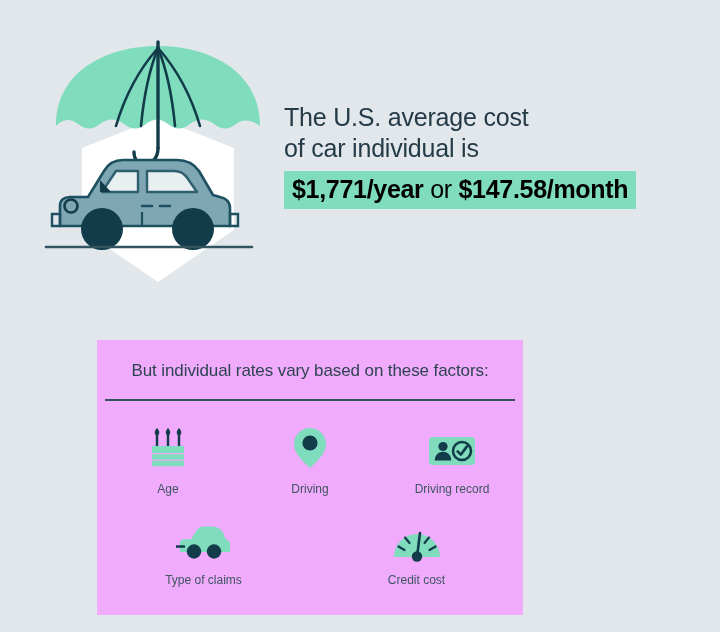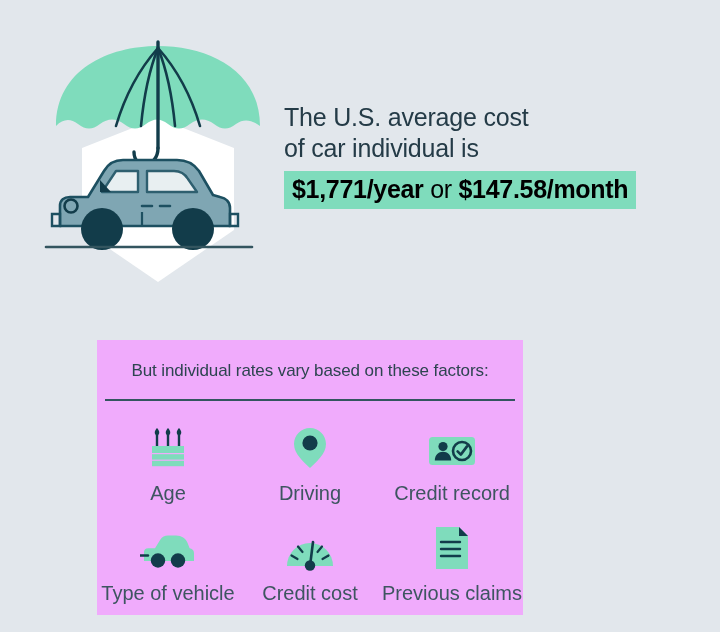--- a/index.html
+++ b/index.html
@@ -96,21 +96,21 @@
     align-items: center;
   }
   .factor-icon {
     height: 48px;
     display: flex;
     align-items: flex-end;
     justify-content: center;
   }
   .factor-label {
     margin-top: 11px;
-    font-size: 20px;
+    font-size: 12px;
     color: #3e5560;
     white-space: nowrap;
   }
 </style>
 </head>
 <body>
 
 <section id="hero">
 
   <div id="illustration">
@@ -230,62 +230,50 @@
         <svg width="48" height="40" viewBox="0 0 48 40" xmlns="http://www.w3.org/2000/svg">
           <rect x="1" y="6" width="46" height="28" rx="3.5" fill="#7fdcbc"></rect>
 
           <circle cx="15" cy="15.5" r="4.6" fill="#123c4a"></circle>
           <path d="M6.8 29.5 C6.8 23.8 10.6 20.8 15 20.8 C19.4 20.8 23.2 23.8 23.2 29.5 Z" fill="#123c4a"></path>
 
           <circle cx="34" cy="20" r="9" fill="none" stroke="#123c4a" stroke-width="2.6"></circle>
           <path d="M29.6 20.4 L32.8 23.6 L39 15.4" fill="none" stroke="#123c4a" stroke-width="2.6" stroke-linecap="round" stroke-linejoin="round"></path>
         </svg>
       </div>
-      <div class="factor-label">Credit record</div>
+      <div class="factor-label">Driving record</div>
     </div>
   </div>
 
   <div class="factor-row" id="row-2">
 
     <div class="factor">
       <div class="factor-icon">
         <svg width="56" height="40" viewBox="0 0 56 40" xmlns="http://www.w3.org/2000/svg">
           <path d="M4 30 L4 21 C4 18.6 5.6 17.2 8.2 17.2 L15 17.2 L20.4 8.6 C22 6 24.8 4.6 28 4.6 L36 4.6
                    C41.6 4.6 45.6 7.4 47.6 12 L49.6 17.2 C52 17.6 54 19 54 22 L54 30 Z" fill="#7fdcbc"></path>
           <path d="M0 24.5 L8 24.5" stroke="#123c4a" stroke-width="2.4" stroke-linecap="round"></path>
           <circle cx="18" cy="29.5" r="7.2" fill="#123c4a"></circle>
           <circle cx="38" cy="29.5" r="7.2" fill="#123c4a"></circle>
         </svg>
       </div>
-      <div class="factor-label">Type of vehicle</div>
+      <div class="factor-label">Type of claims</div>
     </div>
 
     <div class="factor">
       <div class="factor-icon">
         <svg width="52" height="36" viewBox="0 0 52 36" xmlns="http://www.w3.org/2000/svg">
           <path d="M3 31 A23 23 0 0 1 49 31 Z" fill="#7fdcbc"></path>
 
           <path d="M7.5 20.5 L13.5 24" stroke="#123c4a" stroke-width="2.2" stroke-linecap="round"></path>
           <path d="M14 11.5 L18.5 17" stroke="#123c4a" stroke-width="2.2" stroke-linecap="round"></path>
           <path d="M38 11.5 L33.5 17" stroke="#123c4a" stroke-width="2.2" stroke-linecap="round"></path>
           <path d="M44.5 20.5 L38.5 24" stroke="#123c4a" stroke-width="2.2" stroke-linecap="round"></path>
 
           <path d="M26 31 L29 7" stroke="#123c4a" stroke-width="2.6" stroke-linecap="round"></path>
           <circle cx="26" cy="30.5" r="5.2" fill="#123c4a"></circle>
         </svg>
       </div>
       <div class="factor-label">Credit cost</div>
     </div>
 
-    <div class="factor">
-      <div class="factor-icon">
-        <svg width="40" height="46" viewBox="0 0 40 46" xmlns="http://www.w3.org/2000/svg">
-          <path d="M4 2 L27 2 L36 11 L36 44 L4 44 Z" fill="#7fdcbc"></path>
-          <path d="M27 2 L36 11 L27 11 Z" fill="#123c4a"></path>
-          <path d="M9 17 L28 17" stroke="#123c4a" stroke-width="2.4" stroke-linecap="round"></path>
-          <path d="M9 24 L28 24" stroke="#123c4a" stroke-width="2.4" stroke-linecap="round"></path>
-          <path d="M9 31 L28 31" stroke="#123c4a" stroke-width="2.4" stroke-linecap="round"></path>
-        </svg>
-      </div>
-      <div class="factor-label">Previous claims</div>
-    </div>
   </div>
 </section>
 
 </body></html>

